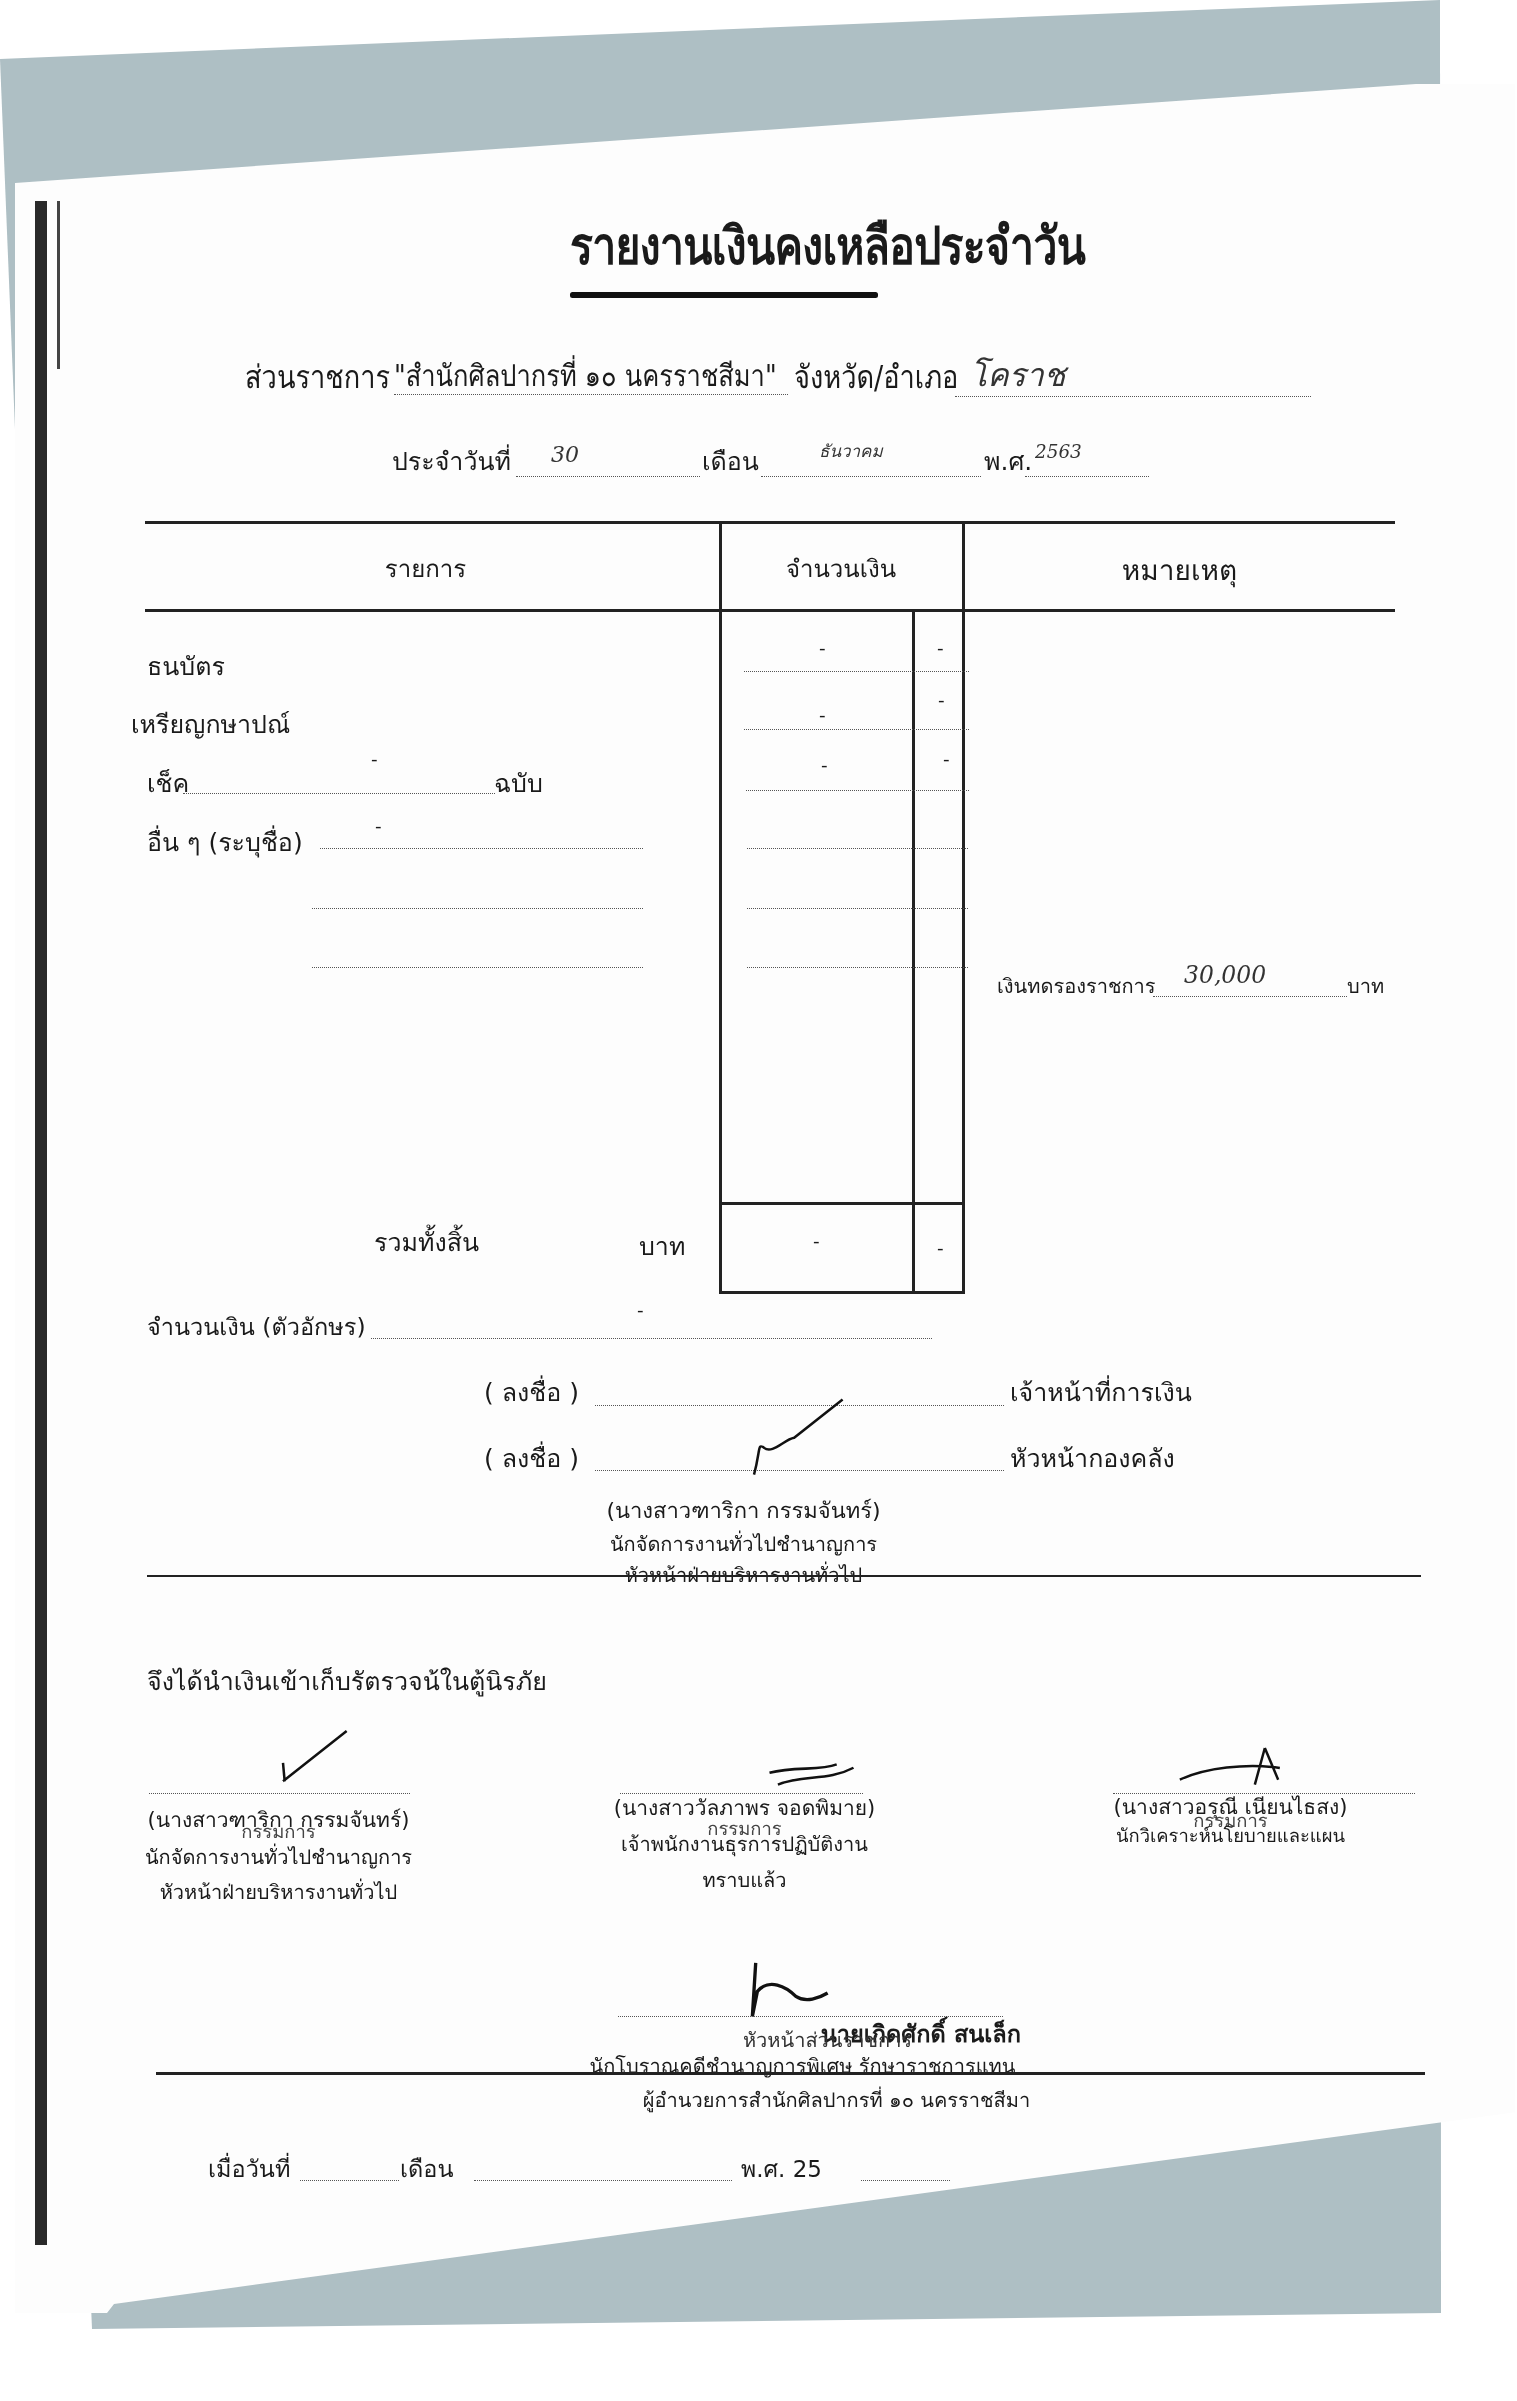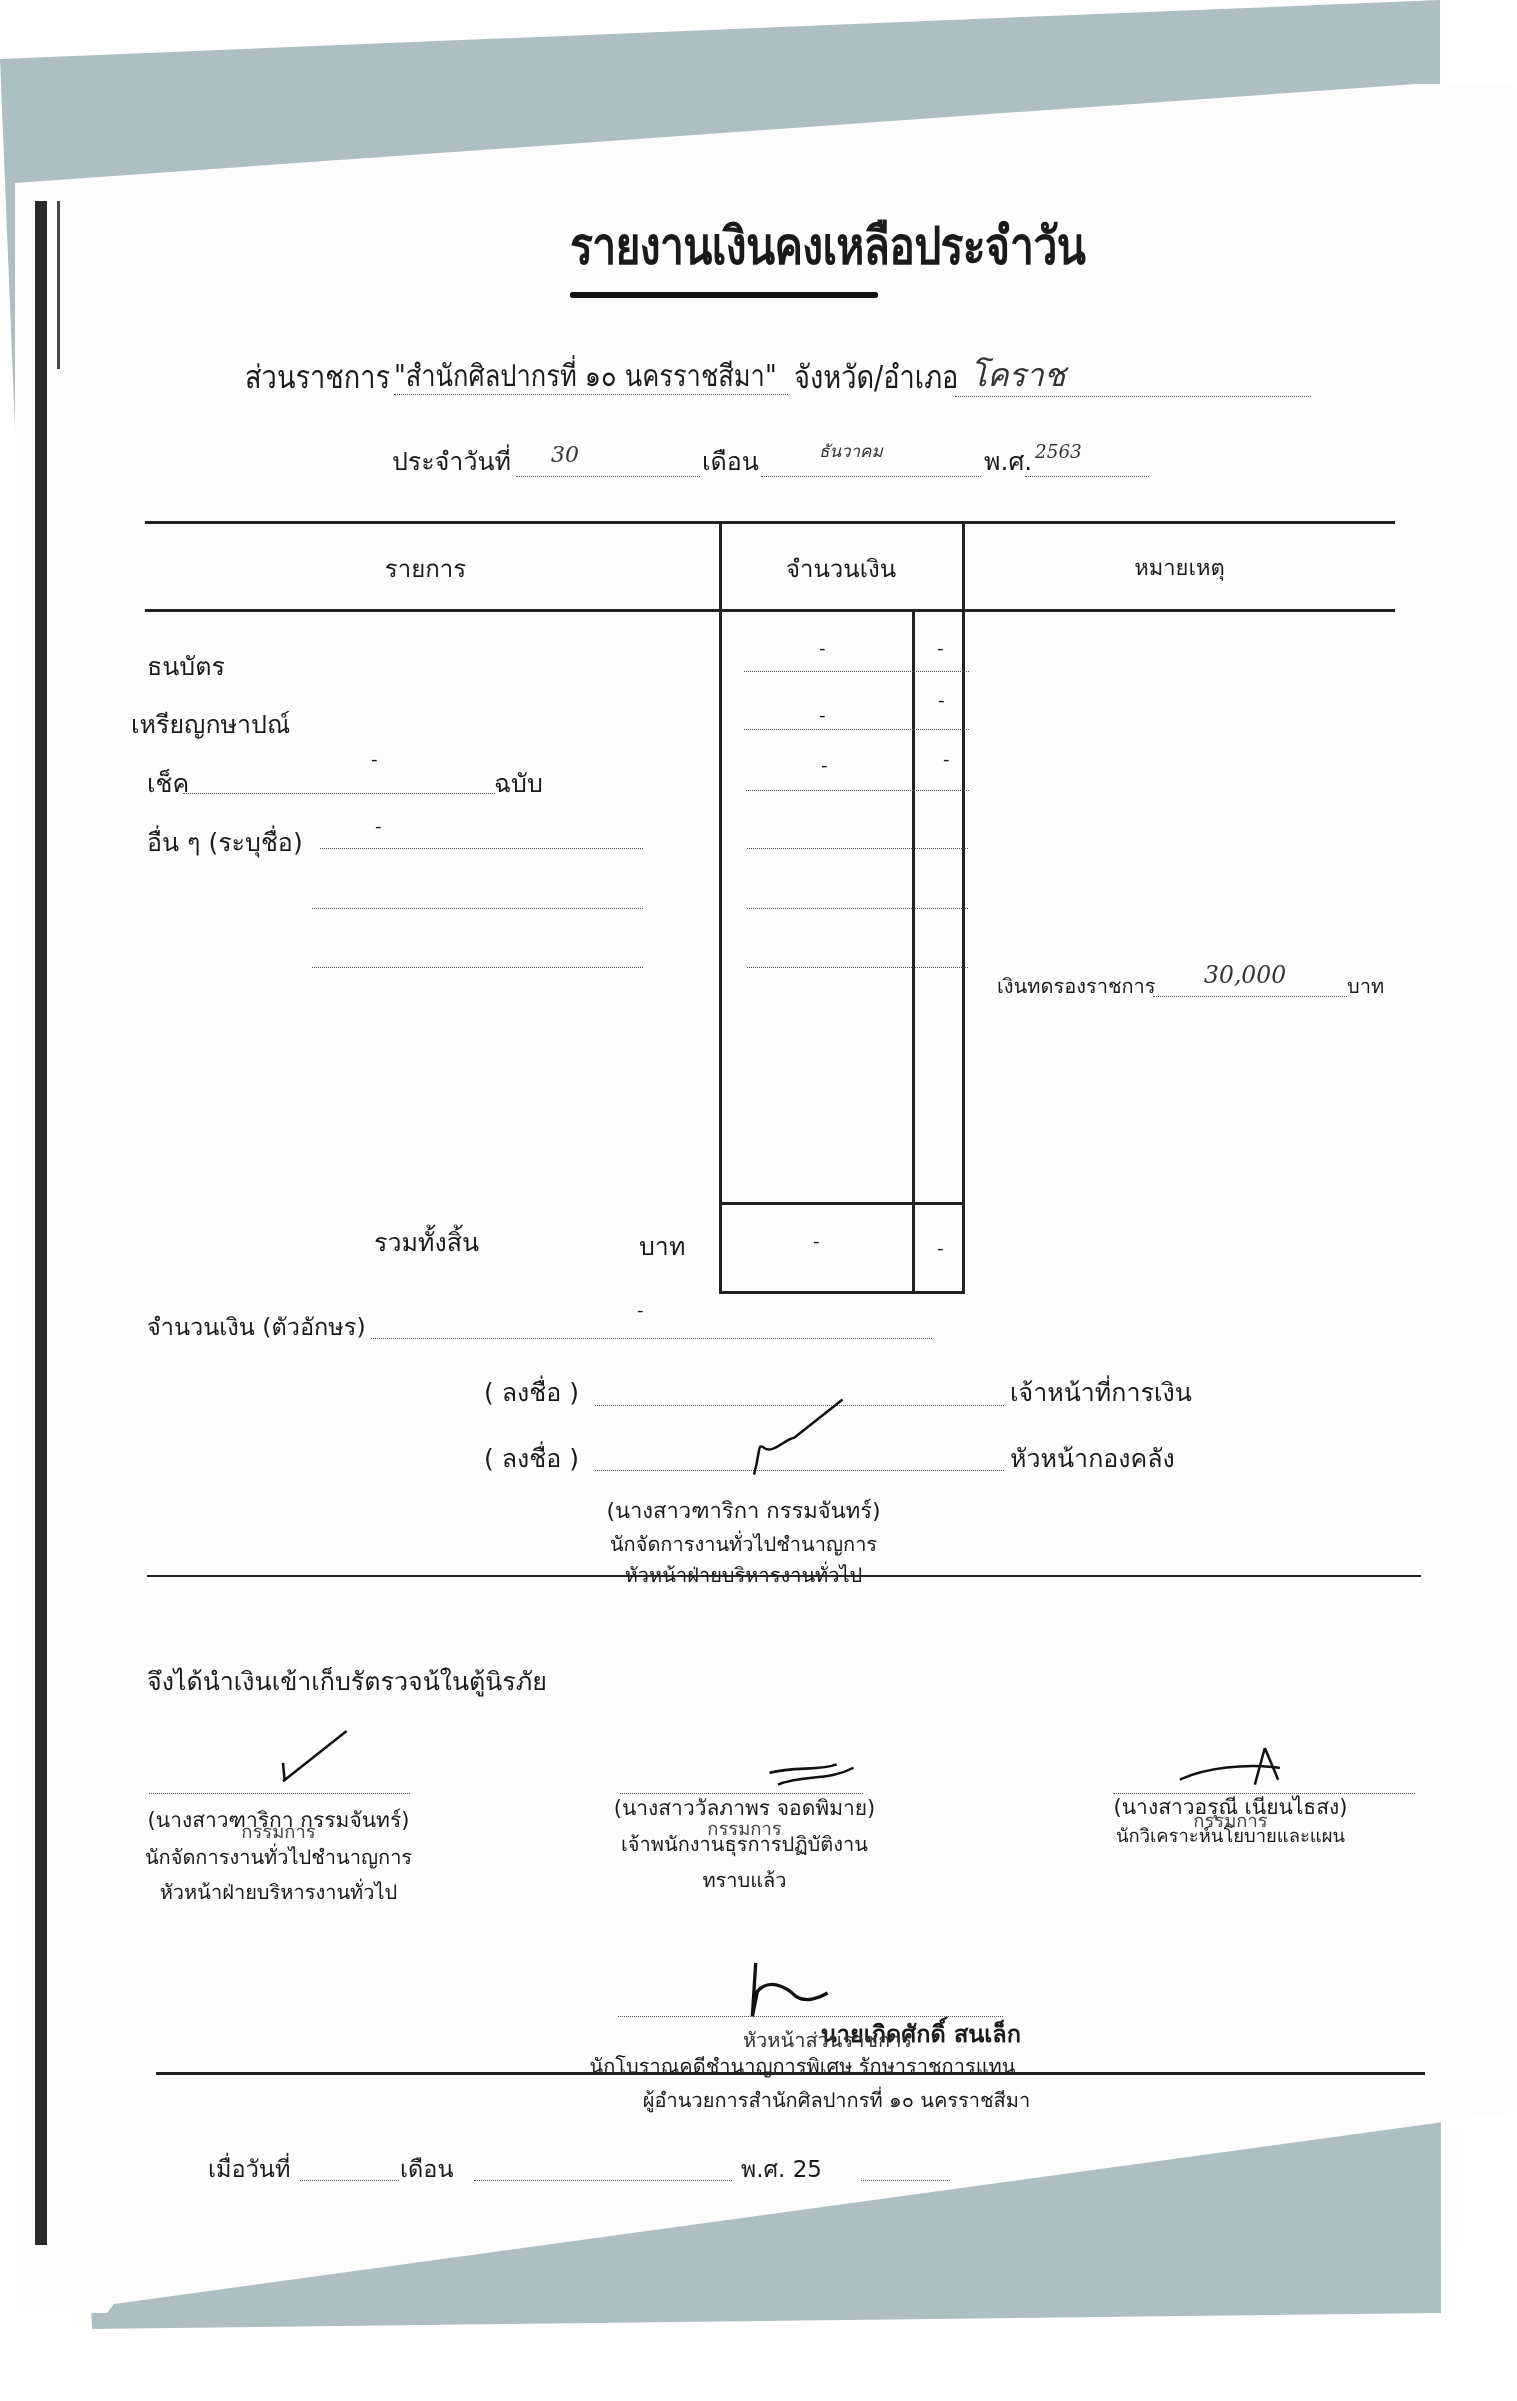--- a/index.html
+++ b/index.html
@@ -66,21 +66,21 @@
     <div class="hline" style="left:130px;top:437px;width:1250px;"></div>
     <div class="hline" style="left:130px;top:525px;width:1250px;"></div>
     <div class="vline" style="left:704px;top:437px;height:773px;"></div>
     <div class="vline" style="left:947px;top:437px;height:773px;"></div>
     <div class="vline" style="left:897px;top:525px;height:685px;"></div>
     <div class="hline" style="left:704px;top:1118px;width:246px;"></div>
     <div class="hline" style="left:704px;top:1207px;width:246px;"></div>
 
     <div class="t center" style="left:285px;top:473px;width:251px;font-size:24px;">รายการ</div>
     <div class="t center" style="left:706px;top:473px;width:240px;font-size:24px;">จำนวนเงิน</div>
-    <div class="t center" style="left:949px;top:473px;width:431px;font-size:22px;">หมายเหตุ</div>
+    <div class="t center" style="left:949px;top:473px;width:431px;font-size:28px;">หมายเหตุ</div>
 
     <div class="t" style="left:132px;top:570px;font-size:25px;">ธนบัตร</div>
     <div class="dash" style="left:804px;top:553px;">-</div>
     <div class="dash" style="left:922px;top:553px;">-</div>
     <div class="dots" style="left:729px;top:587px;width:225px;"></div>
 
     <div class="t" style="left:116px;top:628px;font-size:25px;">เหรียญกษาปณ์</div>
     <div class="dash" style="left:804px;top:620px;">-</div>
     <div class="dash" style="left:923px;top:605px;">-</div>
     <div class="dots" style="left:729px;top:645px;width:225px;"></div>
@@ -97,21 +97,21 @@
     <div class="dots" style="left:305px;top:764px;width:323px;"></div>
     <div class="dash" style="left:360px;top:731px;">-</div>
     <div class="dots" style="left:732px;top:764px;width:221px;"></div>
 
     <div class="dots" style="left:297px;top:824px;width:331px;"></div>
     <div class="dots" style="left:732px;top:824px;width:221px;"></div>
     <div class="dots" style="left:297px;top:883px;width:331px;"></div>
     <div class="dots" style="left:732px;top:883px;width:221px;"></div>
 
     <div class="t" style="left:982px;top:892px;font-size:20px;">เงินทดรองราชการ</div>
-    <div class="t hw" style="left:1169px;top:880px;font-size:23.5px;margin-left:20px;">30,000</div>
+    <div class="t hw" style="left:1169px;top:880px;font-size:23.5px;">30,000</div>
     <div class="dots" style="left:1138px;top:912px;width:194px;"></div>
     <div class="t" style="left:1332px;top:892px;font-size:20px;">บาท</div>
 
     <div class="t" style="left:359px;top:1146px;font-size:25px;">รวมทั้งสิ้น</div>
     <div class="t" style="left:624px;top:1150px;font-size:25px;">บาท</div>
     <div class="dash" style="left:798px;top:1146px;">-</div>
     <div class="dash" style="left:922px;top:1153px;">-</div>
 
     <div class="t" style="left:132px;top:1232px;font-size:23.5px;">จำนวนเงิน (ตัวอักษร)</div>
     <div class="dots" style="left:356px;top:1254px;width:561px;"></div>

